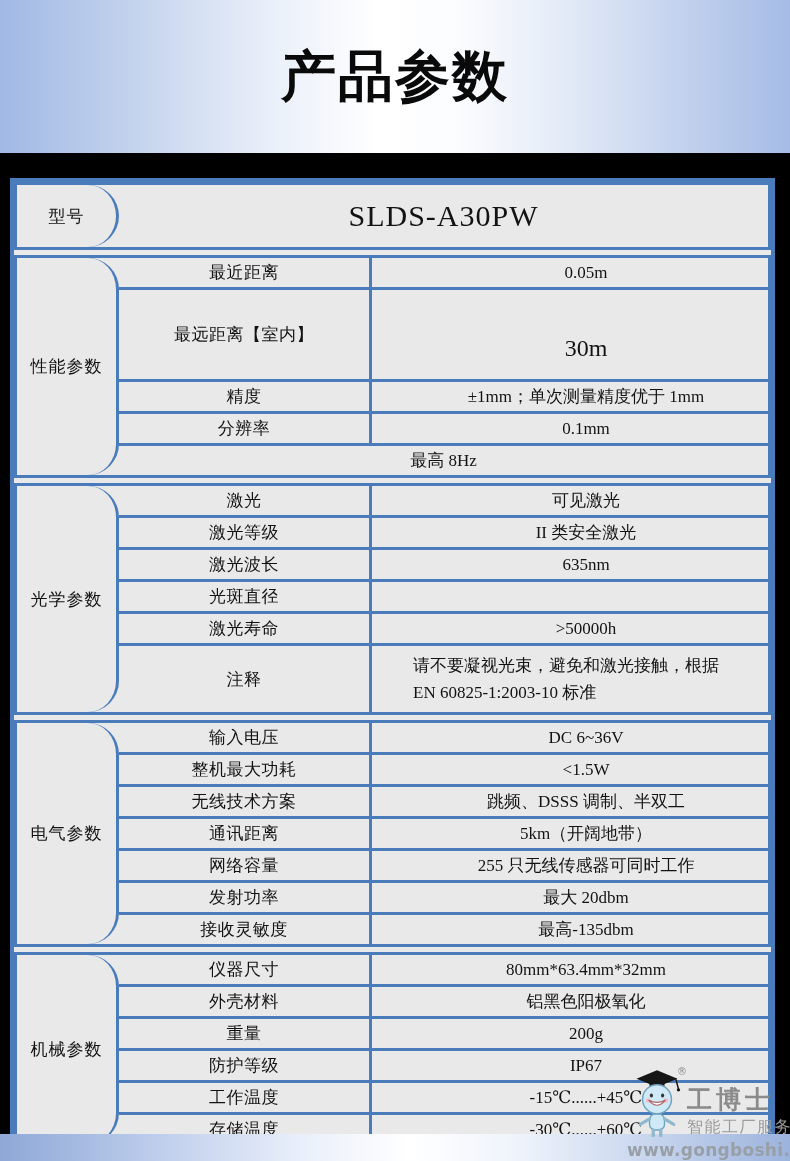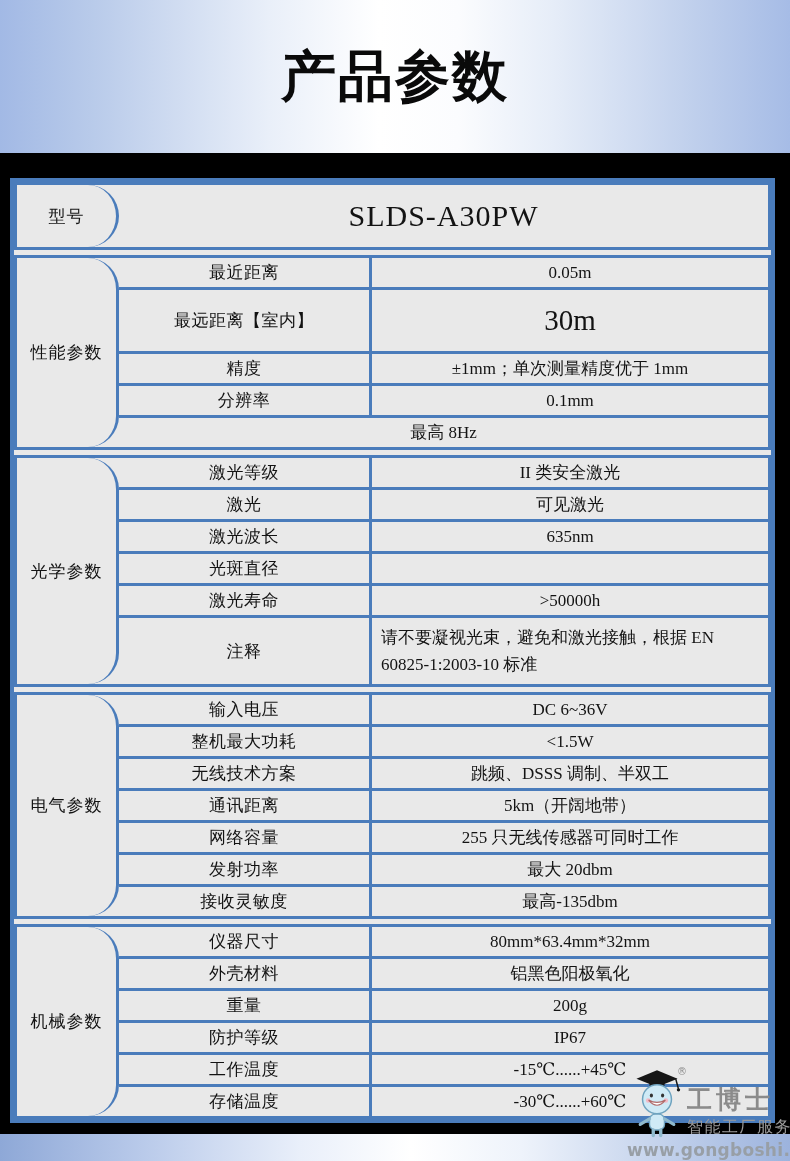--- a/index.html
+++ b/index.html
@@ -39,40 +39,40 @@
     display:flex;
     background:#e9e9e9;
   }
   .group-cell{
     width:99px;min-width:99px;
     border-right:3px solid #4a7cbb;
     display:flex;align-items:center;justify-content:center;
     font-size:17px;letter-spacing:1px;border-radius:31px;
   }
   .rows{flex:1;display:flex;flex-direction:column;}
-  .row{display:flex;border-top:3px solid #4a7cbb;flex:1;}
+  .row{display:flex;border-top:3px solid #4a7cbb;flex:1;gap:32px;}
   .row:first-child{border-top:none;}
   .label-cell{
     width:250px;min-width:250px;
     border-right:3px solid #4a7cbb;
     display:flex;align-items:center;justify-content:center;
     min-height:29px;
     font-size:17px;letter-spacing:0.5px;
   }
   .value-cell{
     flex:1;
     display:flex;align-items:center;justify-content:center;
     text-align:center;
     min-height:29px;
     font-size:17px;
     padding:1px 6px;
     box-sizing:border-box;
   }
   .row.tall .label-cell,.row.tall .value-cell{min-height:61px;}
-  .row.tall .value-cell{font-size:29px;}
+  .row.tall .value-cell{font-size:24px;margin-top:28px;}
   .row.note .label-cell,.row.note .value-cell{min-height:56px;}
   .row.note .value-cell{
     justify-content:flex-start;text-align:left;
     padding:6px 26px 6px 9px;line-height:1.6;
   }
   .model-block .value-cell{min-height:62px;font-size:30px;letter-spacing:1px;}
   
   .bottom-strip{
     position:absolute;left:0;right:0;bottom:0;height:27px;
     background:linear-gradient(to right,
@@ -153,26 +153,26 @@
         <div class="row">
           <div class="value-cell">最高 8Hz</div>
         </div>
       </div>
     </div>
 
     <div class="block">
       <div class="group-cell">光学参数</div>
       <div class="rows">
         <div class="row">
+          <div class="label-cell">激光</div>
+          <div class="value-cell">可见激光</div>
+        </div>
+        <div class="row">
           <div class="label-cell">激光等级</div>
           <div class="value-cell">II 类安全激光</div>
-        </div>
-        <div class="row">
-          <div class="label-cell">激光</div>
-          <div class="value-cell">可见激光</div>
         </div>
         <div class="row">
           <div class="label-cell">激光波长</div>
           <div class="value-cell">635nm</div>
         </div>
         <div class="row">
           <div class="label-cell">光斑直径</div>
         </div>
         <div class="row">
           <div class="label-cell">激光寿命</div>

